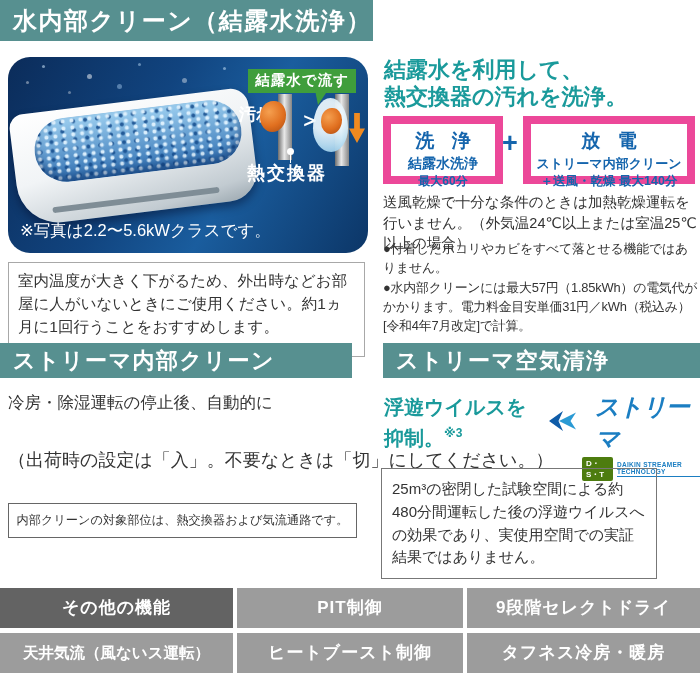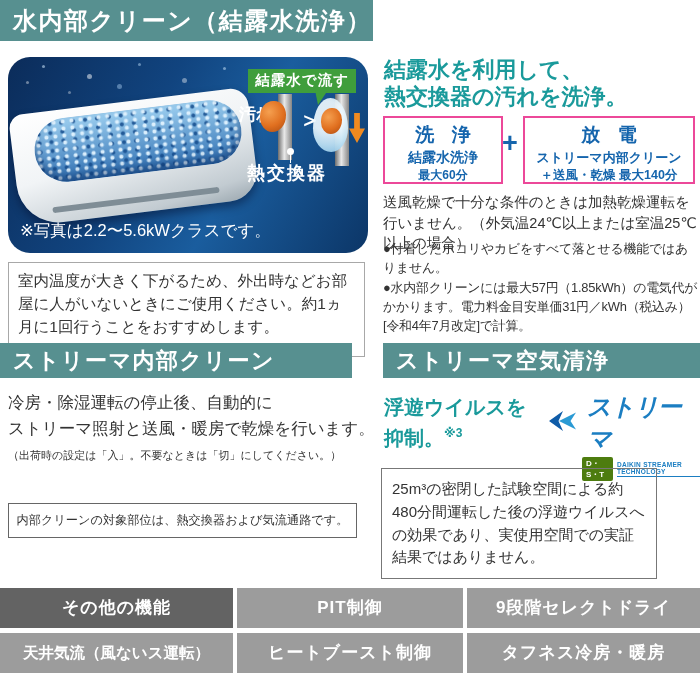--- a/index.html
+++ b/index.html
@@ -64,41 +64,41 @@
   
   .note1 { left:8px; top:262px; width:357px; height:95px; border:1px solid #a8a8a8;
            padding:7px 9px; font-size:15.5px; line-height:1.48; }
   .note2 { left:8px; top:503px; width:349px; border:1px solid #666; padding:8px 4px;
            font-size:12.2px; text-align:center; }
   .note3 { left:381px; top:468px; width:276px; border:1px solid #777; padding:9px 10px;
            font-size:15px; line-height:1.52; }
 
   
   .headline { left:384px; top:56px; font-size:22px; font-weight:bold; color:#1a9a9b; line-height:1.24; }
-  .proc-box { border:2px solid #ec4899; color:#1565ad; text-align:center; }
+  .proc-box { border:8px solid #ec4899; color:#1565ad; text-align:center; }
   .boxA { left:383px; top:116px; width:120px; height:68px; padding-top:4px; }
   .boxB { left:523px; top:116px; width:172px; height:68px; padding-top:4px; }
   .proc-t1 { font-size:19px; font-weight:bold; letter-spacing:6px; text-indent:6px; }
   .proc-t2 { font-size:14px; font-weight:bold; margin-top:1px; }
   .boxB .proc-t2 { font-size:13px; }
   .proc-t3 { font-size:12px; font-weight:bold; }
   .boxB .proc-t3 { font-size:12.5px; }
   .plus { left:502px; top:128px; font-size:27px; font-weight:bold; color:#1565ad; }
   .para1 { left:383px; top:192px; width:317px; font-size:14.5px; line-height:1.42; }
   .bullets { left:383px; top:239px; width:317px; font-size:12.9px; line-height:1.5; letter-spacing:-0.2px; }
 
   
   .mid-body { left:8px; top:390px; font-size:16.5px; line-height:1.55; }
-  .mid-small { left:8px; top:448px; font-size:11px; }
+  .mid-small { left:8px; top:448px; font-size:18px; }
 
   
   .lead { left:384px; top:392px; font-size:20px; font-weight:bold; color:#1a9a9b; line-height:1.55; }
   .lead sup { font-size:12px; }
   .logo-block { left:548px; top:391px; width:152px; }
-  .logo-row { display:flex; align-items:center; gap:7px; }
+  .logo-row { display:flex; align-items:center; gap:15px; }
   .logo-text { font-size:24px; font-weight:bold; color:#1b7ec2; letter-spacing:-1px; font-style:italic; }
   .logo-sub-row { display:flex; align-items:center; gap:4px; margin-top:2px; padding-left:34px; }
   .logo-badge { background:#4d7c0f; color:#fff; font-size:8px; font-weight:bold; padding:1px 4px; border-radius:2px; }
   .logo-subtext { font-size:6.5px; color:#1b7ec2; font-weight:bold; border-bottom:1px solid #1b7ec2;
                   padding-bottom:1px; letter-spacing:.3px; }
 
   
   .feat-cell { position:absolute; height:40px; line-height:40px; text-align:center;
                color:#fff; font-size:17px; font-weight:bold; letter-spacing:1px; background:#9c9c9c; }
   .feat-dark { background:#636363; }
@@ -157,21 +157,20 @@
 
   <div class="abs para1">送風乾燥で十分な条件のときは加熱乾燥運転を行いません。（外気温24℃以上または室温25℃以上の場合）</div>
   <div class="abs bullets">
     <div>●付着したホコリやカビをすべて落とせる機能ではありません。</div>
     <div>●水内部クリーンには最大57円（1.85kWh）の電気代がかかります。電力料金目安単価31円／kWh（税込み）[令和4年7月改定]で計算。</div>
   </div>
 
   <div class="abs sec-header hdr2">ストリーマ内部クリーン</div>
   <div class="abs mid-body">
     <div>冷房・除湿運転の停止後、自動的に</div>
-    <div>ストリーマ照射と送風・暖房で乾燥を行います。</div>
   </div>
   <div class="abs mid-small">（出荷時の設定は「入」。不要なときは「切」にしてください。）</div>
   <div class="abs sec-header hdr3">ストリーマ空気清浄</div>
 
   <div class="abs note2">内部クリーンの対象部位は、熱交換器および気流通路です。</div>
   <div class="abs lead">
     <div>浮遊ウイルスを</div>
     <div>
       <span>抑制。</span><sup>※3</sup>
     </div>

